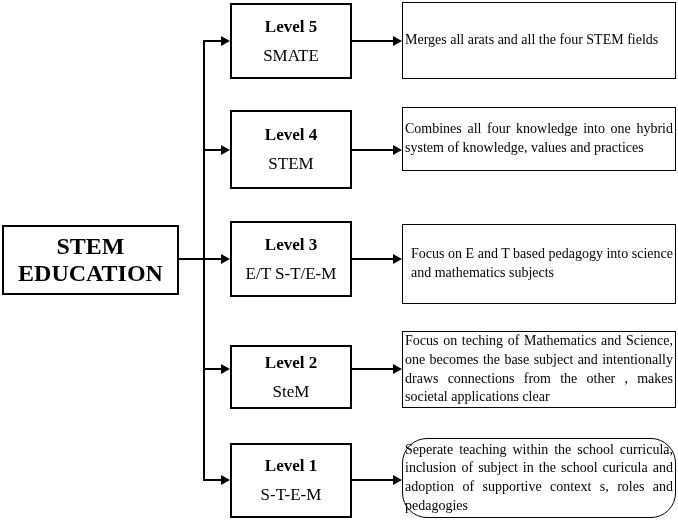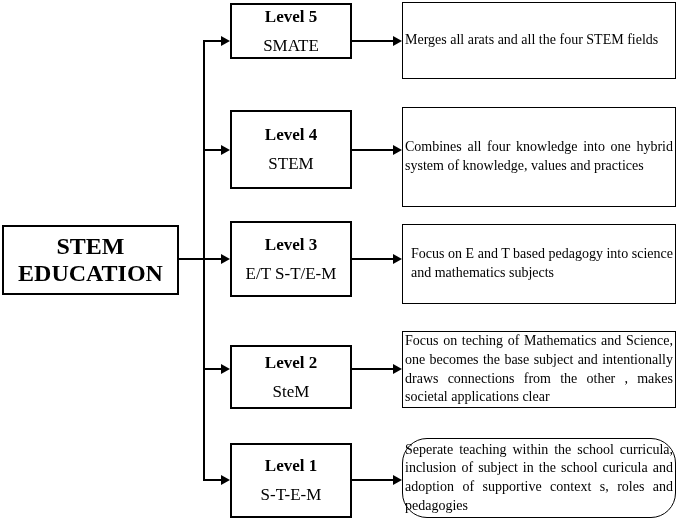--- a/index.html
+++ b/index.html
@@ -87,39 +87,39 @@
   <div class="box root-box">
     <span>STEM</span>
     <span>EDUCATION</span>
   </div>
 
   <div class="hline" style="left:179px; top:258px; width:26px; height:2px;"></div>
   <div class="vline" style="left:203px; top:40px; width:2px; height:441px;"></div>
 
   <div class="hline" style="left:203px; top:40px; width:18px; height:2px;"></div>
   <div class="arrow-head" style="left:221px; top:36px;"></div>
-  <div class="box level-box" style="left:230px; top:3px; height:56px;">
+  <div class="box level-box" style="left:230px; top:3px; height:76px;">
     <span class="level-name">Level 5</span>
     <span class="level-code">SMATE</span>
   </div>
   <div class="hline" style="left:352px; top:40px; width:41px; height:2px;"></div>
   <div class="arrow-head" style="left:393px; top:36px;"></div>
   <div class="box desc-box" style="top:2px; height:77px;">
     <p class="desc-text">Merges all  arats and all the four STEM fields</p>
   </div>
 
   <div class="hline" style="left:203px; top:149px; width:18px; height:2px;"></div>
   <div class="arrow-head" style="left:221px; top:145px;"></div>
   <div class="box level-box" style="left:230px; top:110px; height:79px;">
     <span class="level-name">Level 4</span>
     <span class="level-code">STEM</span>
   </div>
   <div class="hline" style="left:352px; top:149px; width:41px; height:2px;"></div>
   <div class="arrow-head" style="left:393px; top:145px;"></div>
-  <div class="box desc-box" style="top:107px; height:100px;">
+  <div class="box desc-box" style="top:107px; height:64px;">
     <p class="desc-text">Combines all four knowledge into one hybrid system of knowledge, values and practices</p>
   </div>
 
   <div class="hline" style="left:203px; top:258px; width:18px; height:2px;"></div>
   <div class="arrow-head" style="left:221px; top:254px;"></div>
   <div class="box level-box" style="left:230px; top:221px; height:76px;">
     <span class="level-name">Level 3</span>
     <span class="level-code">E/T S-T/E-M</span>
   </div>
   <div class="hline" style="left:352px; top:258px; width:41px; height:2px;"></div>

